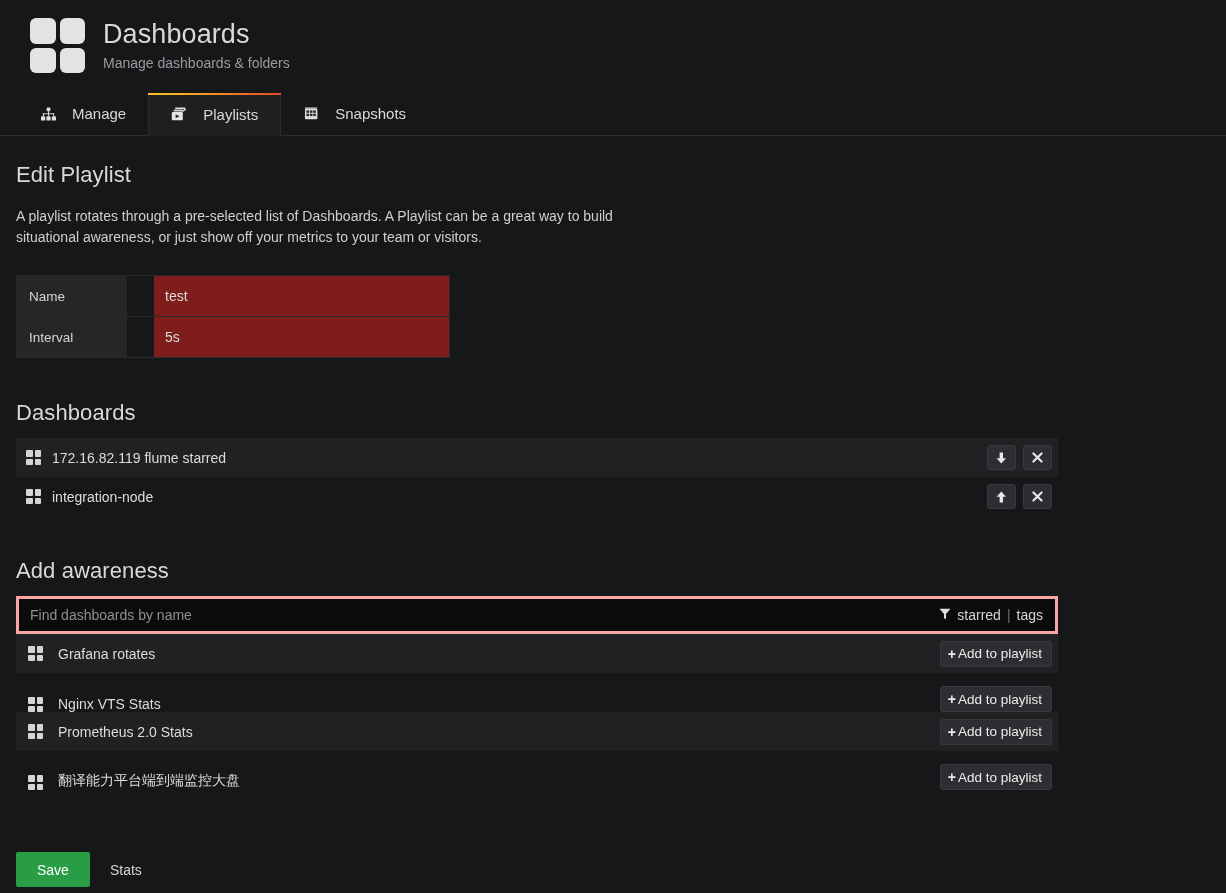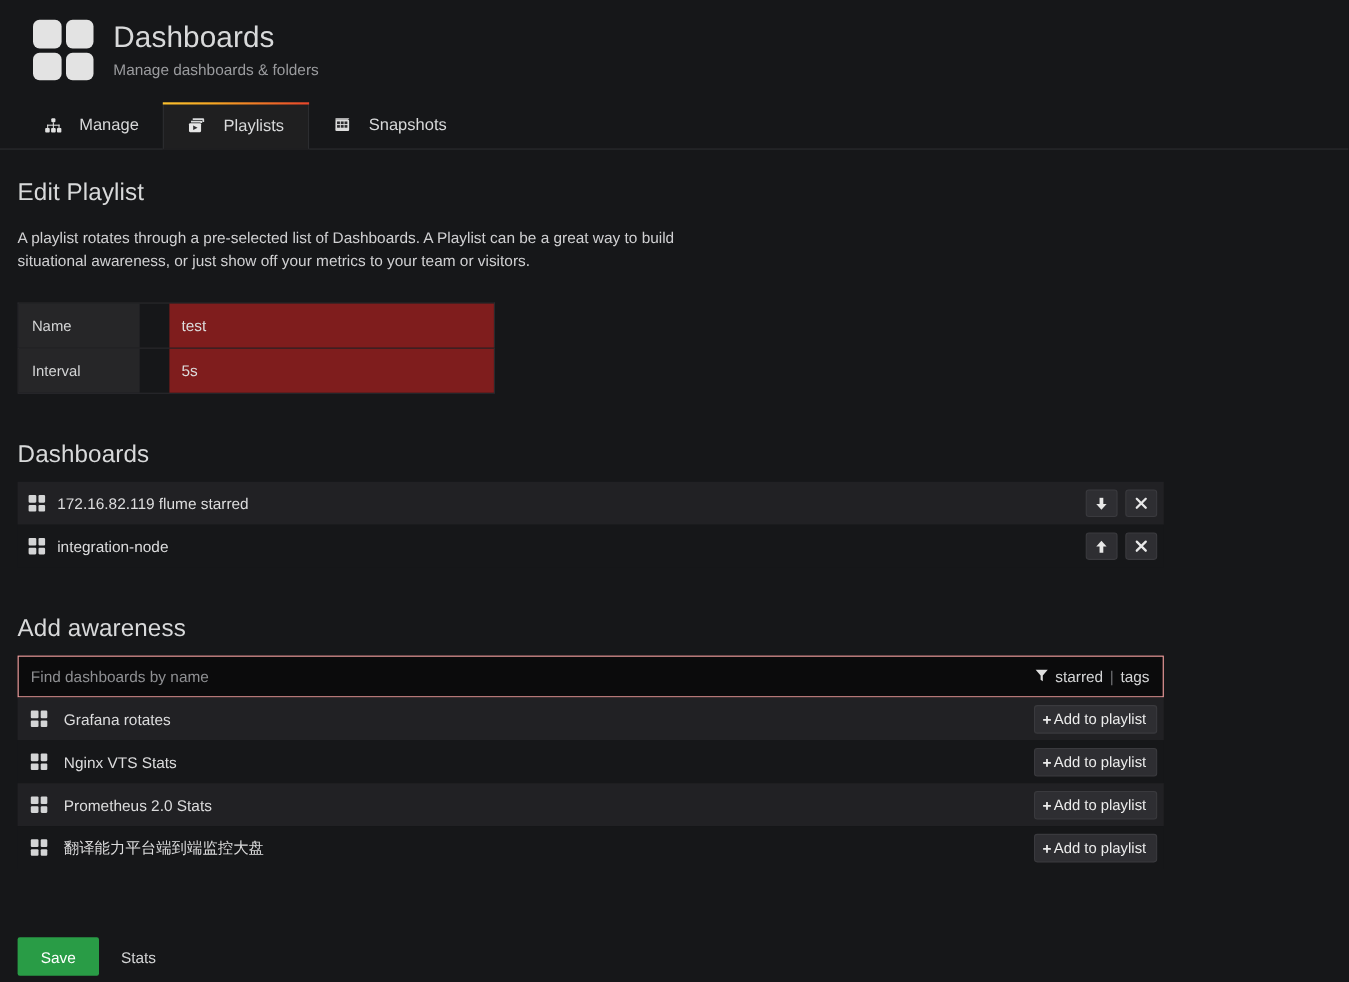--- a/index.html
+++ b/index.html
@@ -204,21 +204,21 @@
     background: #d4d5d6;
     border-radius: 1px;
     display: block;
   }
 
   
   .search-bar {
     width: 1042px;
     height: 38px;
     background: #0b0b0c;
-    border: 1px solid #fca5a5;
+    border: 3px solid #fca5a5;
     display: flex;
     align-items: center;
     padding: 0 12px 0 11px;
     justify-content: flex-end;
   }
   .search-input {
     flex: 1;
     background: transparent;
     border: none;
     outline: none;
@@ -242,21 +242,21 @@
 
   .results { width: 1042px; }
   .result-row {
     display: flex;
     align-items: center;
     height: 39px;
     padding-left: 12px;
     padding-right: 6px;
   }
   .result-row.odd  { background: #212124; }
-  .result-row.even { background: #161719; }
+  .result-row.even { background: #161719; align-items: flex-end; }
   .result-row .grid-icon { margin-right: 15px; }
   .result-label {
     flex: 1;
     font-size: 14px;
     color: #dcdcdd;
   }
 
   .add-btn {
     background: #2e2e32;
     border: 1px solid #3a3a3e;

